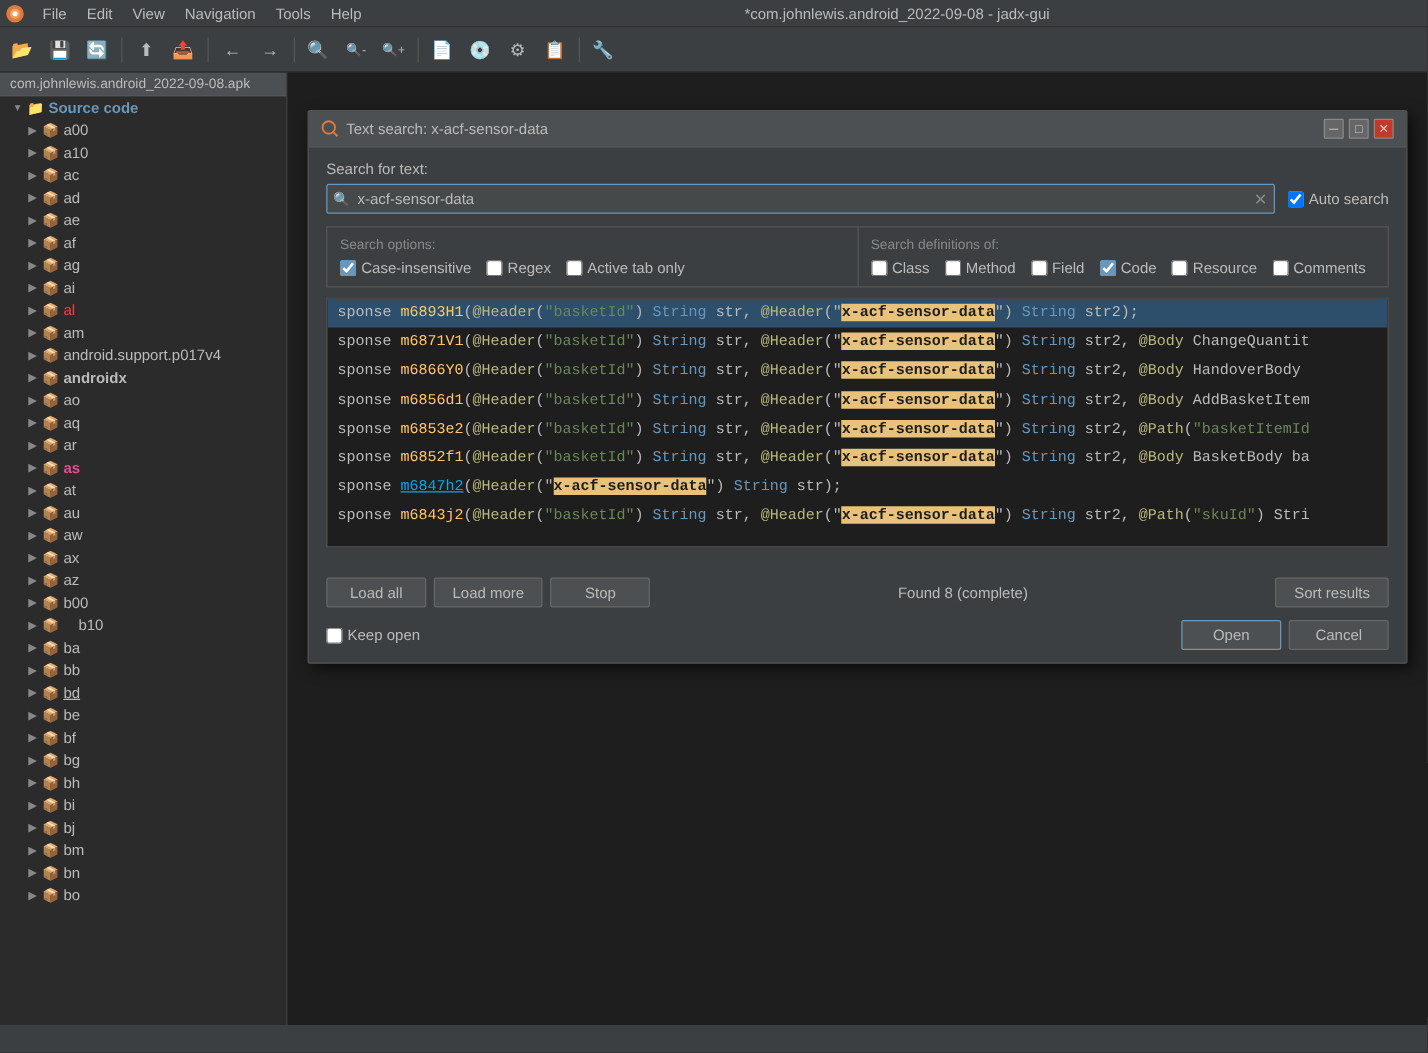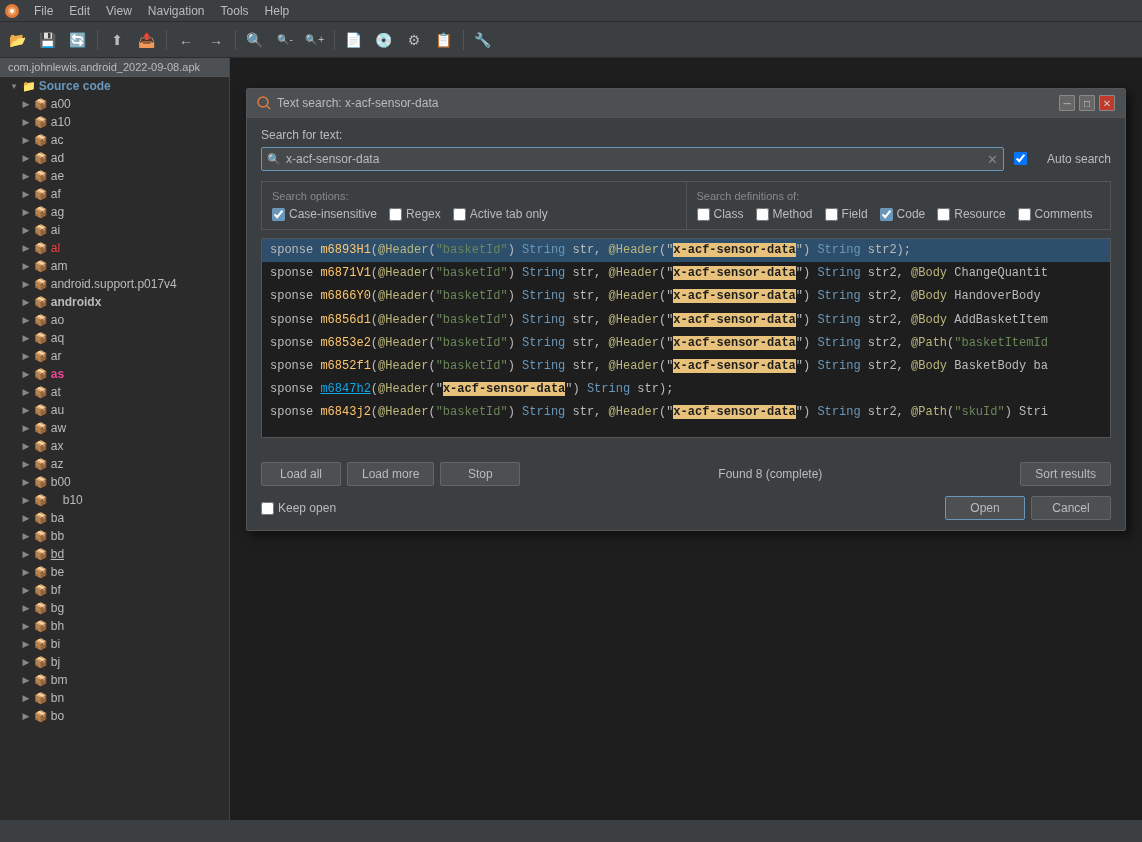--- a/index.html
+++ b/index.html
@@ -219,22 +219,22 @@
     .search-input-clear {
       position: absolute;
       right: 6px;
       color: #888;
       font-size: 13px;
       cursor: pointer;
     }
 
     .auto-search-row {
       display: flex;
-      align-items: flex-start;
-      gap: 20px;
+      align-items: flex-end;
+      gap: 4px;
       color: #bbbbbb;
       font-size: 12px;
     }
 
     .options-row {
       display: flex;
       gap: 0;
       margin-bottom: 8px;
       border: 1px solid #555;
     }
@@ -362,20 +362,21 @@
       <circle cx="8" cy="8" r="4" fill="#f0a060"></circle>
       <circle cx="8" cy="8" r="2" fill="#fff"></circle>
     </svg>
   </div>
   <span class="menubar-item">File</span>
   <span class="menubar-item">Edit</span>
   <span class="menubar-item">View</span>
   <span class="menubar-item">Navigation</span>
   <span class="menubar-item">Tools</span>
   <span class="menubar-item">Help</span>
+  <div style="flex:1; text-align:center; color:#bbbbbb; font-size:12px;">*com.johnlewis.android_2022-09-08 - jadx-gui</div>
 </div>
 
 <div class="toolbar">
   <button class="toolbar-btn" title="Open">📂</button>
   <button class="toolbar-btn" title="Save">💾</button>
   <button class="toolbar-btn" title="Refresh">🔄</button>
   <div class="toolbar-sep"></div>
   <button class="toolbar-btn">⬆</button>
   <button class="toolbar-btn">📤</button>
   <div class="toolbar-sep"></div>

